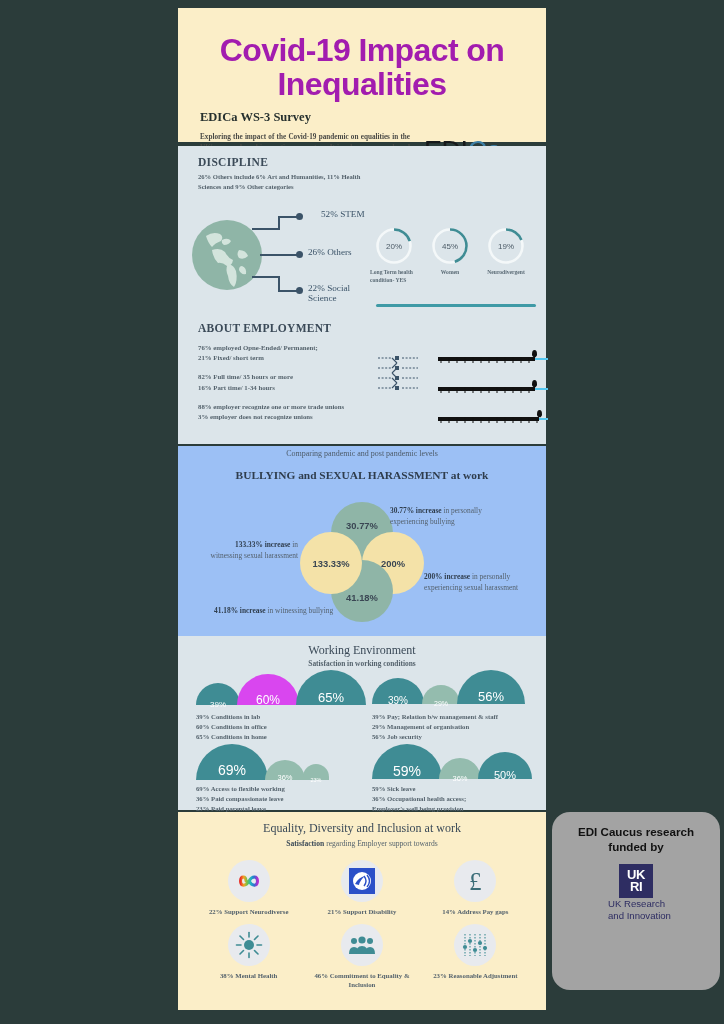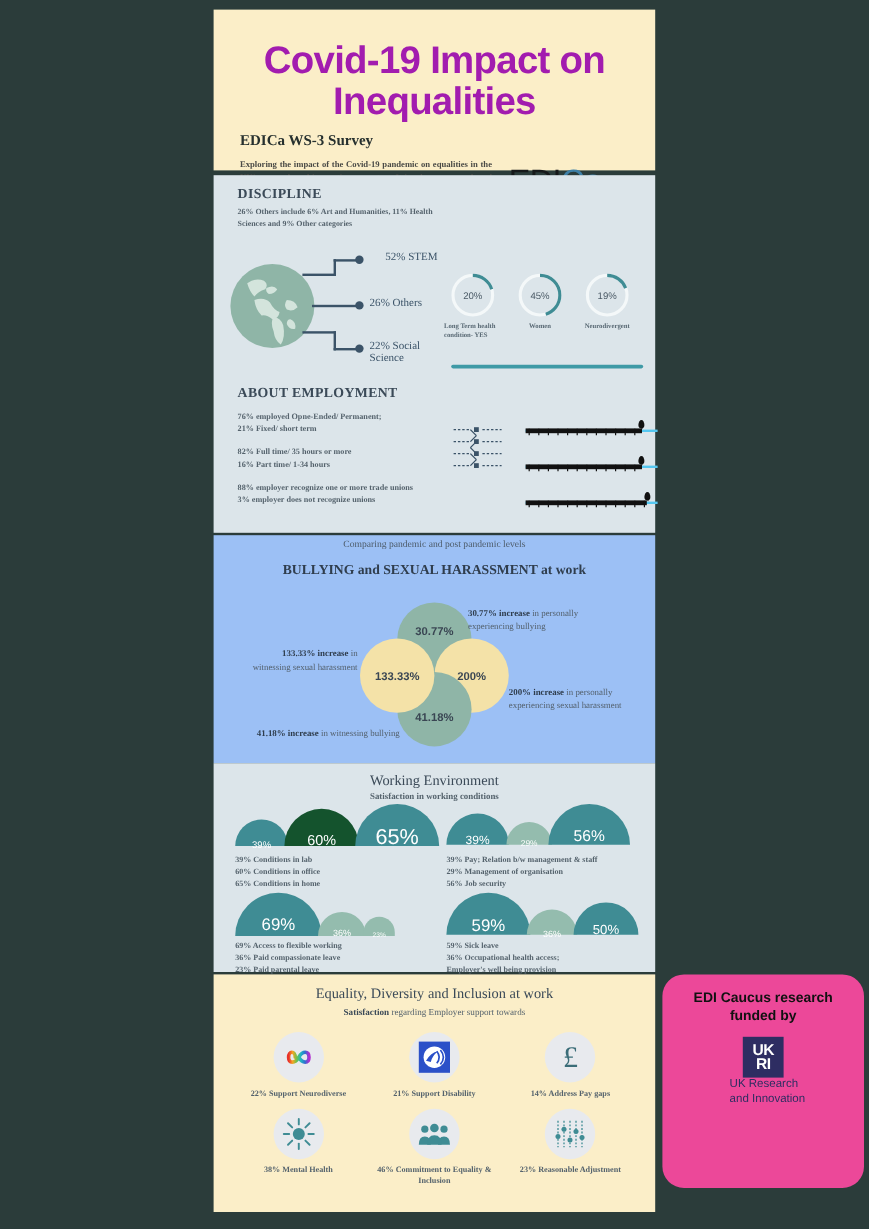--- a/index.html
+++ b/index.html
@@ -145,21 +145,21 @@
     display: flex; align-items: center; justify-content: center;
   }
   .edi-lbl {
     margin-top: 5px; font-size: 6.8px; color: #55636d; text-align: center;
     line-height: 1.35; width: 100px; font-weight: 700;
   }
 
   
   #funder {
     position: absolute; left: 552px; top: 812px; width: 168px; height: 178px;
-    background: #ec4899; border-radius: 18px; padding: 12px 10px 0 10px;
+    background: #a3a3a3; border-radius: 18px; padding: 12px 10px 0 10px;
   }
   #funder-title {
     text-align: center; font-family: "Liberation Sans", sans-serif;
     font-size: 11.6px; font-weight: 700; color: #111; line-height: 1.3;
   }
   .funder-row { display: flex; align-items: center; justify-content: center; margin-top: 10px; flex-direction: column; }
   #ukri-mark {
     width: 34px; height: 34px; background: #2e2d62; color: #fff;
     font-family: "Liberation Sans", sans-serif; font-weight: 700;
     display: flex; align-items: center; justify-content: center; flex-direction: column;
@@ -393,22 +393,22 @@
       <b>133.33% increase</b><span> in witnessing sexual harassment</span>
     </div>
   </div>
 
   <div class="panel" id="block-work">
     <div id="work-title">Working Environment</div>
     <div id="work-sub">Satisfaction in working conditions</div>
 
     <div class="dome-grp" style="left:18px; top:34px;">
       <div class="dome-cap" style="width:44px; height:22px; background:#3f8c94; font-size:8px;">39%</div>
-      <div class="dome-cap" style="width:62px; height:31px; background:#14532d; font-size:12px; margin-left:-3px;">60%</div>
-      <div class="dome-cap" style="width:70px; height:35px; background:#3f8c94; font-size:18px; margin-left:-3px;">65%</div>
+      <div class="dome-cap" style="width:62px; height:31px; background:#d946ef; font-size:12px; margin-left:-3px;">60%</div>
+      <div class="dome-cap" style="width:70px; height:35px; background:#3f8c94; font-size:13px; margin-left:-3px;">65%</div>
     </div>
     <div class="work-note" style="left:18px; top:76px; white-space:pre-line;">39% Conditions in lab
 60% Conditions in office
 65% Conditions in home</div>
 
     <div class="dome-grp" style="left:194px; top:34px;">
       <div class="dome-cap" style="width:52px; height:26px; background:#3f8c94; font-size:10px;">39%</div>
       <div class="dome-cap" style="width:38px; height:19px; background:#94bcae; font-size:7px; margin-left:-2px;">29%</div>
       <div class="dome-cap" style="width:68px; height:34px; background:#3f8c94; font-size:13px; margin-left:-3px;">56%</div>
     </div>

